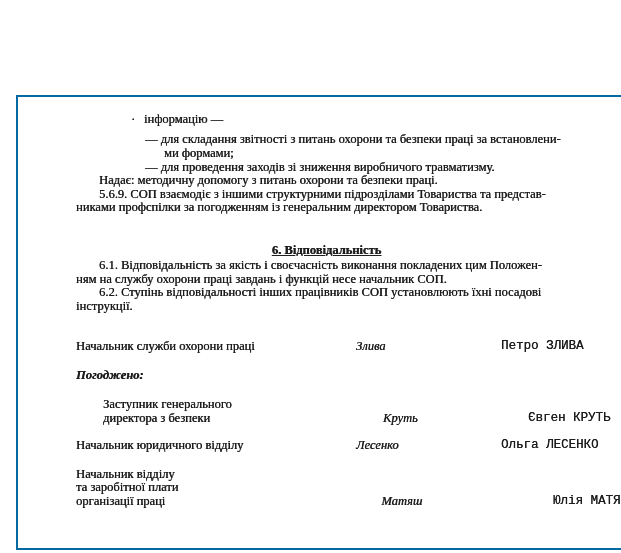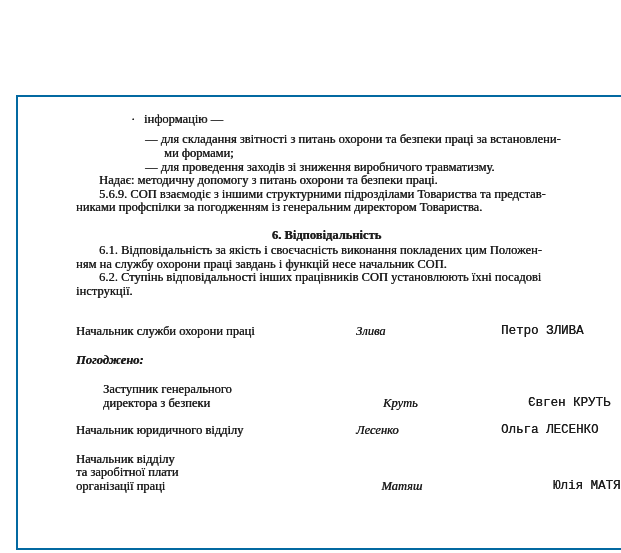--- a/index.html
+++ b/index.html
@@ -30,25 +30,26 @@
   }
   .line { white-space: nowrap; }
   .ln-bullet { padding-left: 55px; }
   .ln-bullet .bullet { display: inline-block; width: 13px; }
   .ln-dash { padding-left: 69px; }
   .ln-dash-cont { padding-left: 88px; }
   .ln-indent { padding-left: 23px; }
   .mt3 { margin-top: 6px; }
   .mt1 { margin-top: 1px; }
   .heading {
-    margin-top: 14px;
+    margin-top: 29px;
     font-weight: bold;
     text-align: center;
     white-space: nowrap;
     width: 501px;
+    text-decoration: underline;
   }
   .mt-after-heading { margin-top: 2px; }
   .sig-block { }
   .sig-row {
     display: flex;
     align-items: flex-end;
     white-space: nowrap;
   }
   .sig-row-1 { margin-top: 27px; }
   .approved { margin-top: 15px; font-style: italic; font-weight: bold; }

